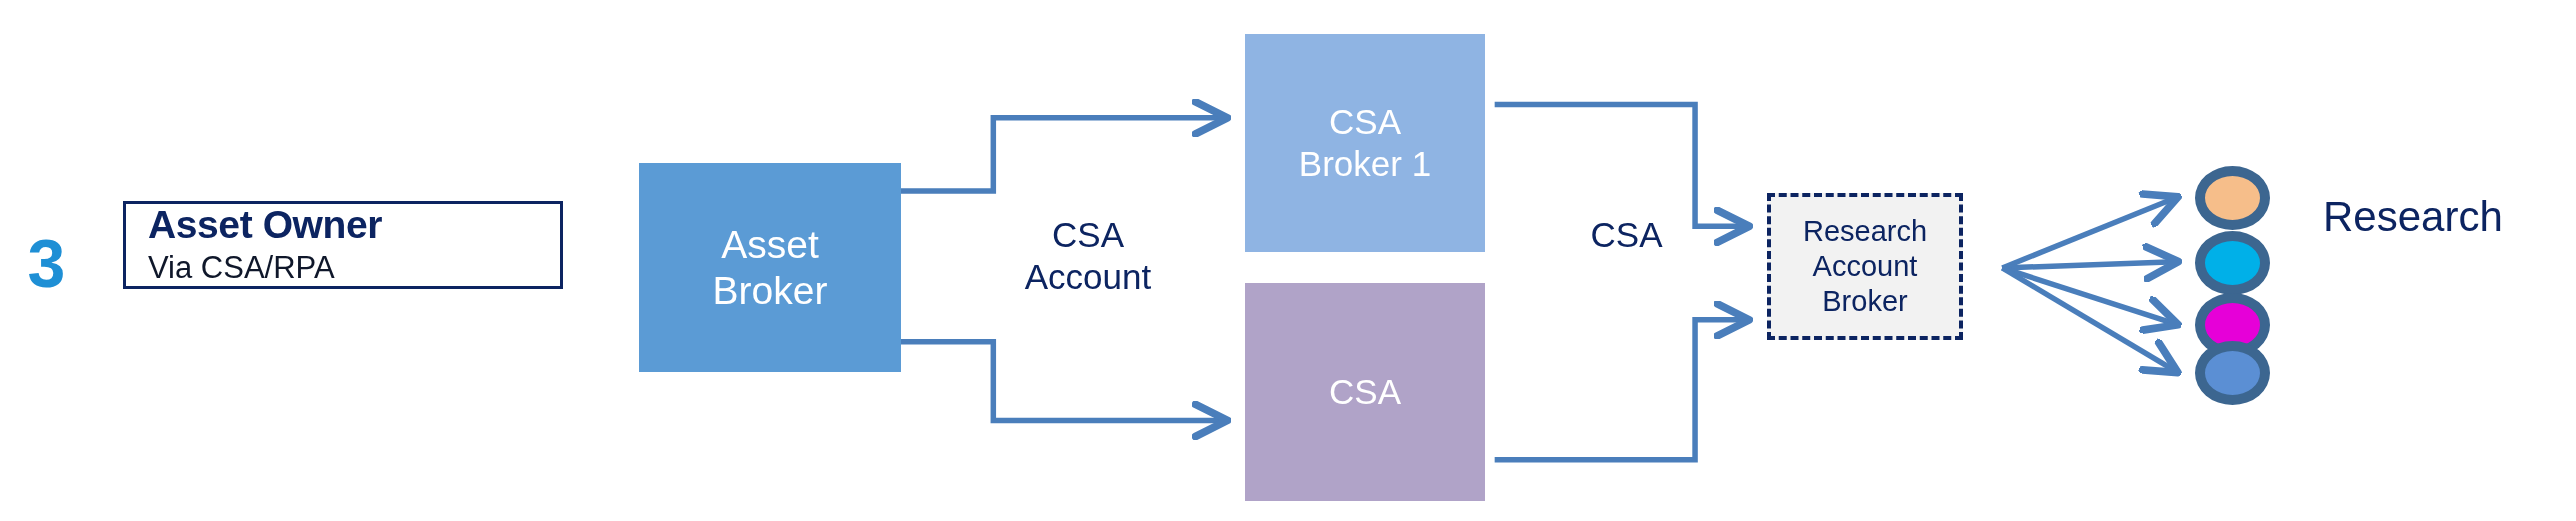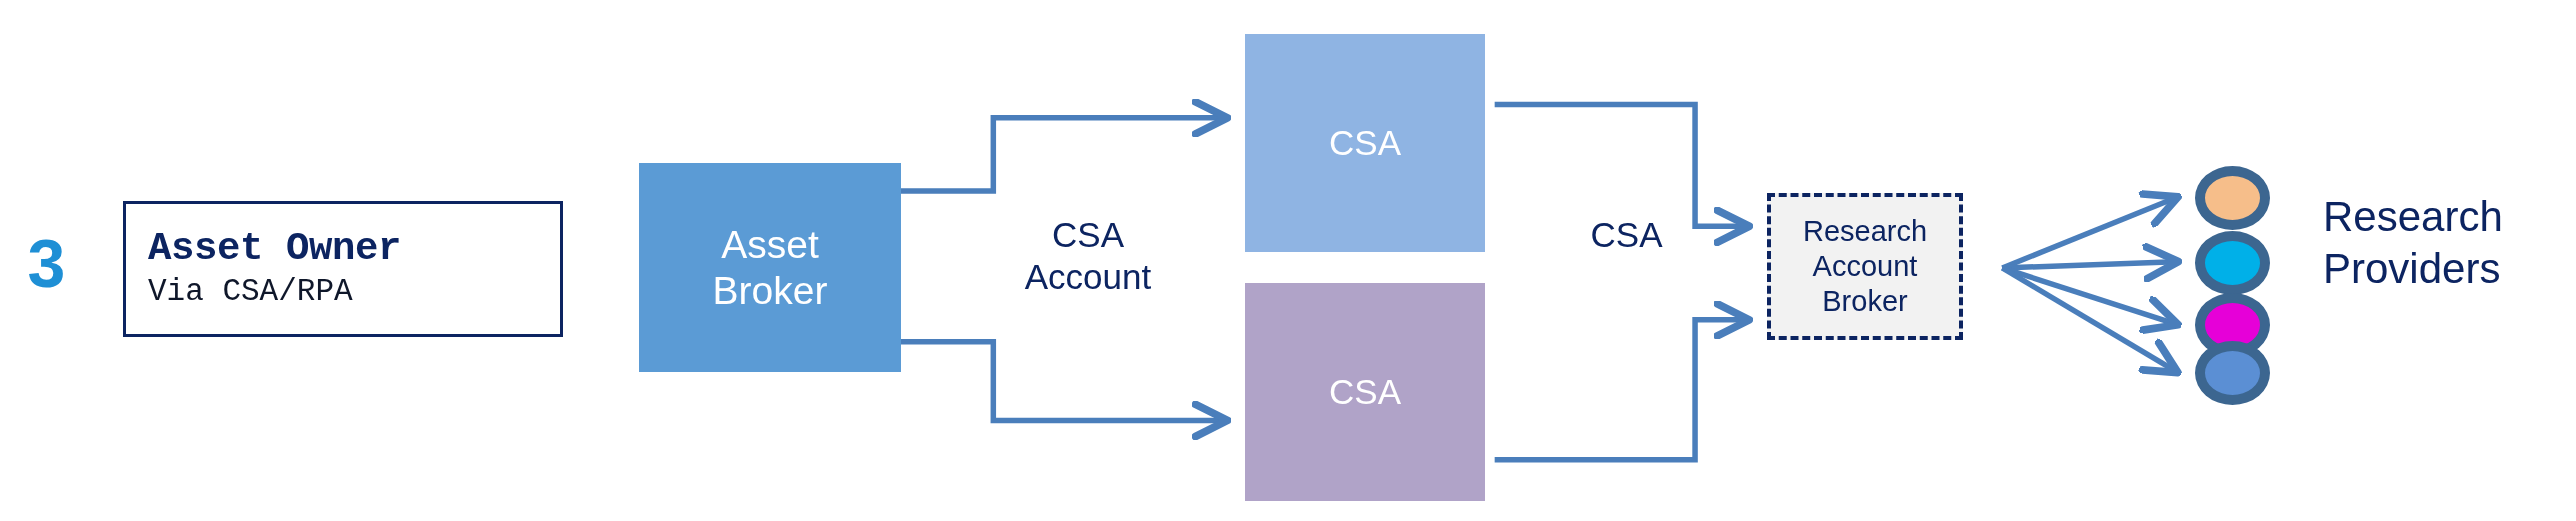--- a/index.html
+++ b/index.html
@@ -46,28 +46,27 @@
     color: #1E8FD5;
     line-height: 71px;
     text-align: center;
   }
 
   
   #asset-owner {
     left: 123px;
     top: 201px;
     width: 440px;
-    height: 136px;
+    height: 88px;
     border: 3.9px solid #0C2461;
     background: #ffffff;
     align-items: flex-start;
     justify-content: center;
     padding-left: 22px;
     text-align: left;
-    font-family: Liberation Mono, monospace;
   }
   #asset-owner .title {
     font-size: 39px;
     font-weight: bold;
     color: #0C2461;
     line-height: 1.08;
     letter-spacing: -0.4px;
   }
   #asset-owner .subtitle {
     font-size: 31px;
@@ -202,20 +201,21 @@
     <div>Broker</div>
   </div>
 
   <div id="label-csa-trades" class="edge-label">
     <div>CSA</div>
     <div>Account</div>
   </div>
 
   <div id="csa-broker-1" class="node">
     <div>CSA</div>
+    <div>Broker 1</div>
   </div>
 
   <div id="csa-broker-2" class="node">
     <div>CSA</div>
   </div>
 
   <div id="label-csa-balances" class="edge-label">
     <div>CSA</div>
   </div>
 
@@ -227,17 +227,16 @@
 
   <div id="provider-dots">
       <div class="provider-dot" style="left: 2195px; top: 166px; width: 75px; height: 64px; background: rgb(246, 190, 138); border-color: rgb(60, 102, 144);"></div>
       <div class="provider-dot" style="left: 2195px; top: 231px; width: 75px; height: 64px; background: rgb(0, 176, 232); border-color: rgb(60, 102, 144);"></div>
       <div class="provider-dot" style="left: 2195px; top: 293px; width: 75px; height: 64px; background: rgb(230, 0, 216); border-color: rgb(60, 102, 144);"></div>
       <div class="provider-dot" style="left: 2195px; top: 341px; width: 75px; height: 64px; background: rgb(91, 143, 212); border-color: rgb(60, 102, 144);"></div>
     </div>
 
   <div id="research-providers-label">
     <div>Research</div>
-    <div>Providers</div>
   </div>
 
 </div>
 
 
 </body></html>

